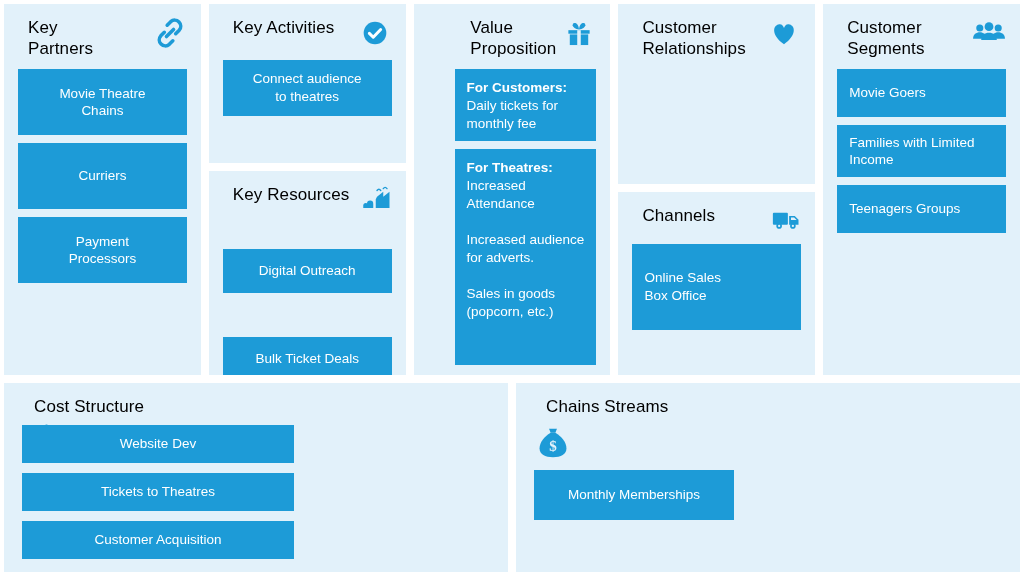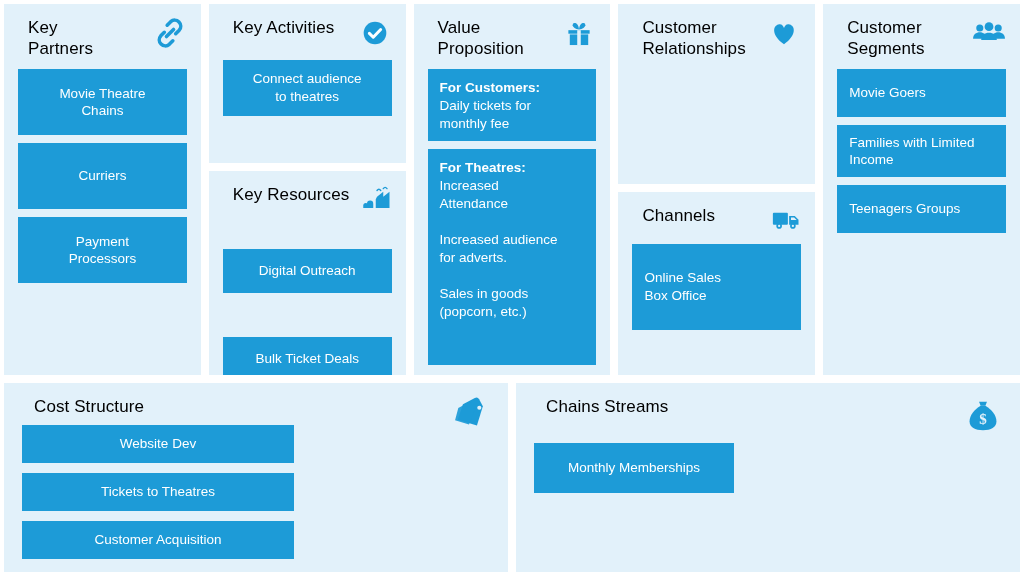--- a/index.html
+++ b/index.html
@@ -95,42 +95,42 @@
     align-items:center;
     justify-content:center;
   }
   .box.left{text-align:left;}
   .box b{font-weight:700;}
 
   
   .kp .box{height:66px;}
   .ka .box{height:56px;}
   .kr .box{height:44px;margin-top:36px;}
-  .vp{padding-bottom:10px;}
+  .vp{padding-bottom:10px;align-items:flex-end;}
   .vp .box.vp1{height:72px;}
   .vp .box.vp2{flex:1 1 auto;}
   .cr .box{height:80px;}
   .ch .box{height:86px;}
   .cs .box{height:48px;}
   .cs .box.tall{height:52px;}
 
   .panel.kp{height:371px;}
   .panel.ka{height:180px;}
   .panel.kr{flex:1 1 auto;}
   .panel.vp{height:371px;}
   .panel.cr{height:180px;}
   .panel.ch{flex:1 1 auto;}
   .panel.seg{height:371px;}
 
   .cost .items,.rev .items{gap:10px;}
   .cost .box{width:272px;height:38px;}
   .rev .box{width:200px;height:50px;}
   .bottom-row .panel{padding:14px 18px;}
   .bottom-row .panel-title{font-size:17px;padding-left:8px;padding-top:0;}
-  .bottom-row .panel-head{margin-bottom:8px;}
+  .bottom-row .panel-head{margin-bottom:8px;flex-direction:column;}
   .bottom-row .icon{width:38px;height:38px;}
   .cost{flex:0 0 504px;}
   .rev{flex:1 1 auto;}
 </style>
 </head>
 <body>
 
 <div class="canvas">
 
   <div class="top-row">

